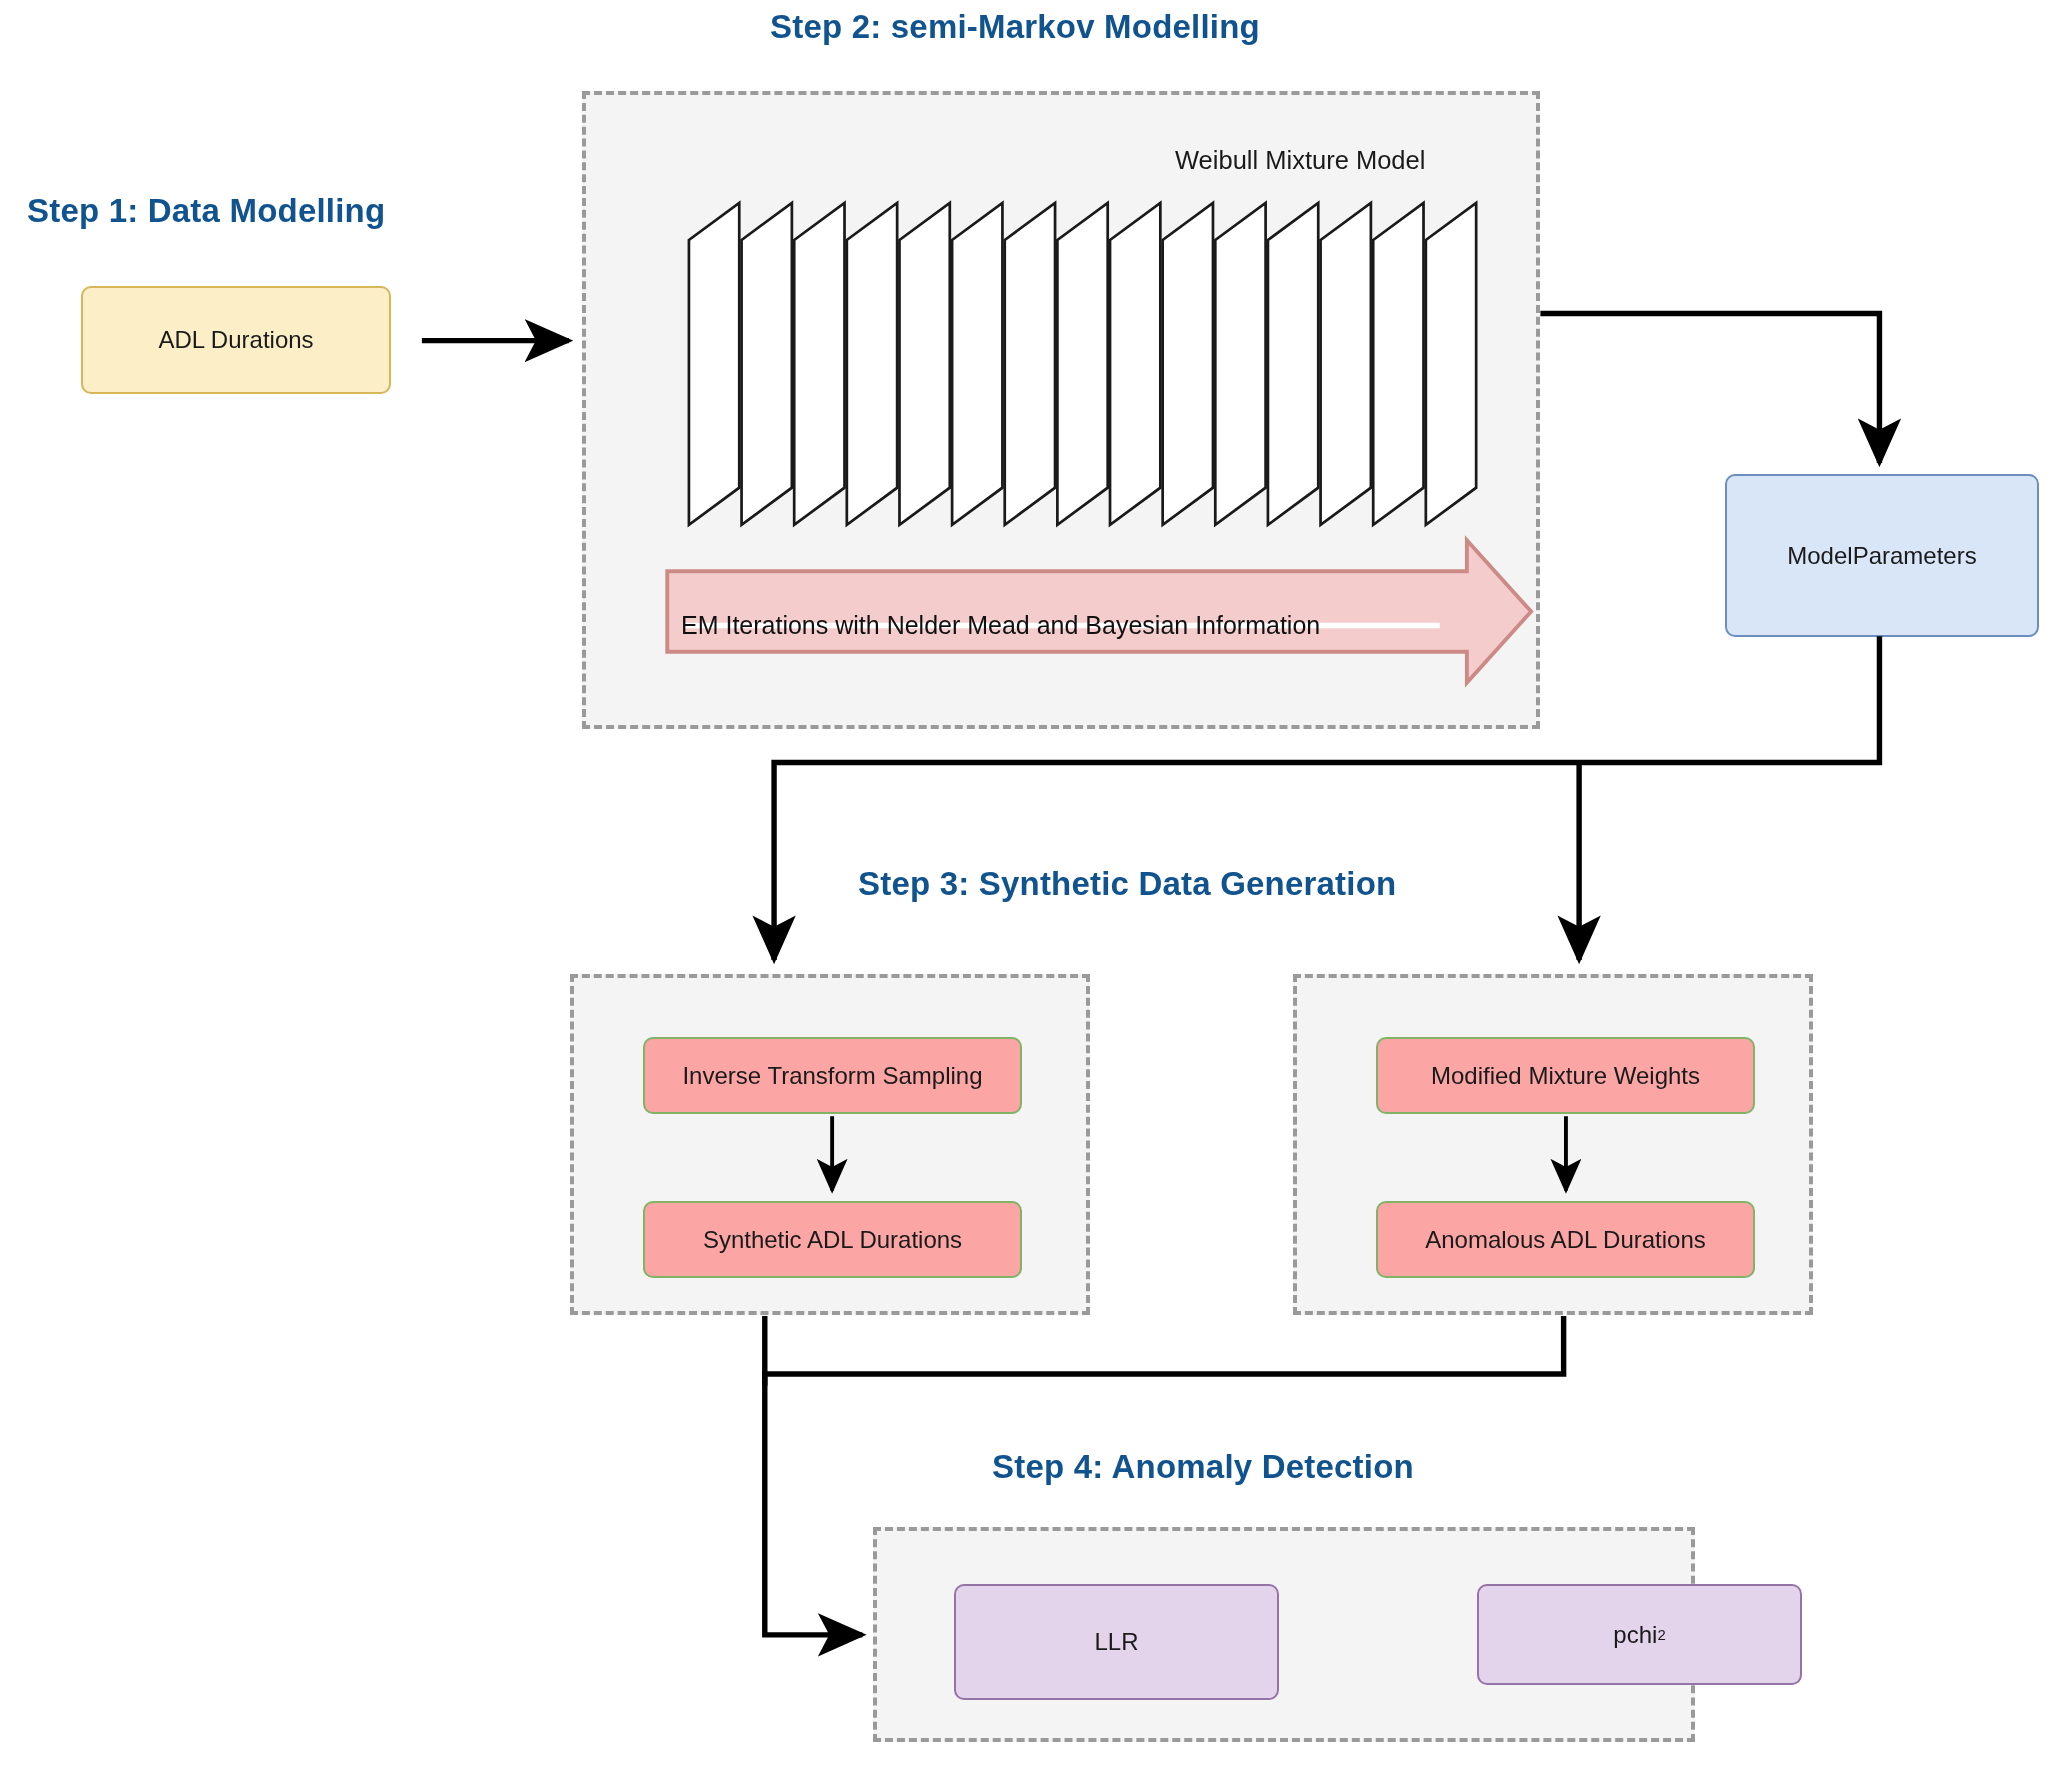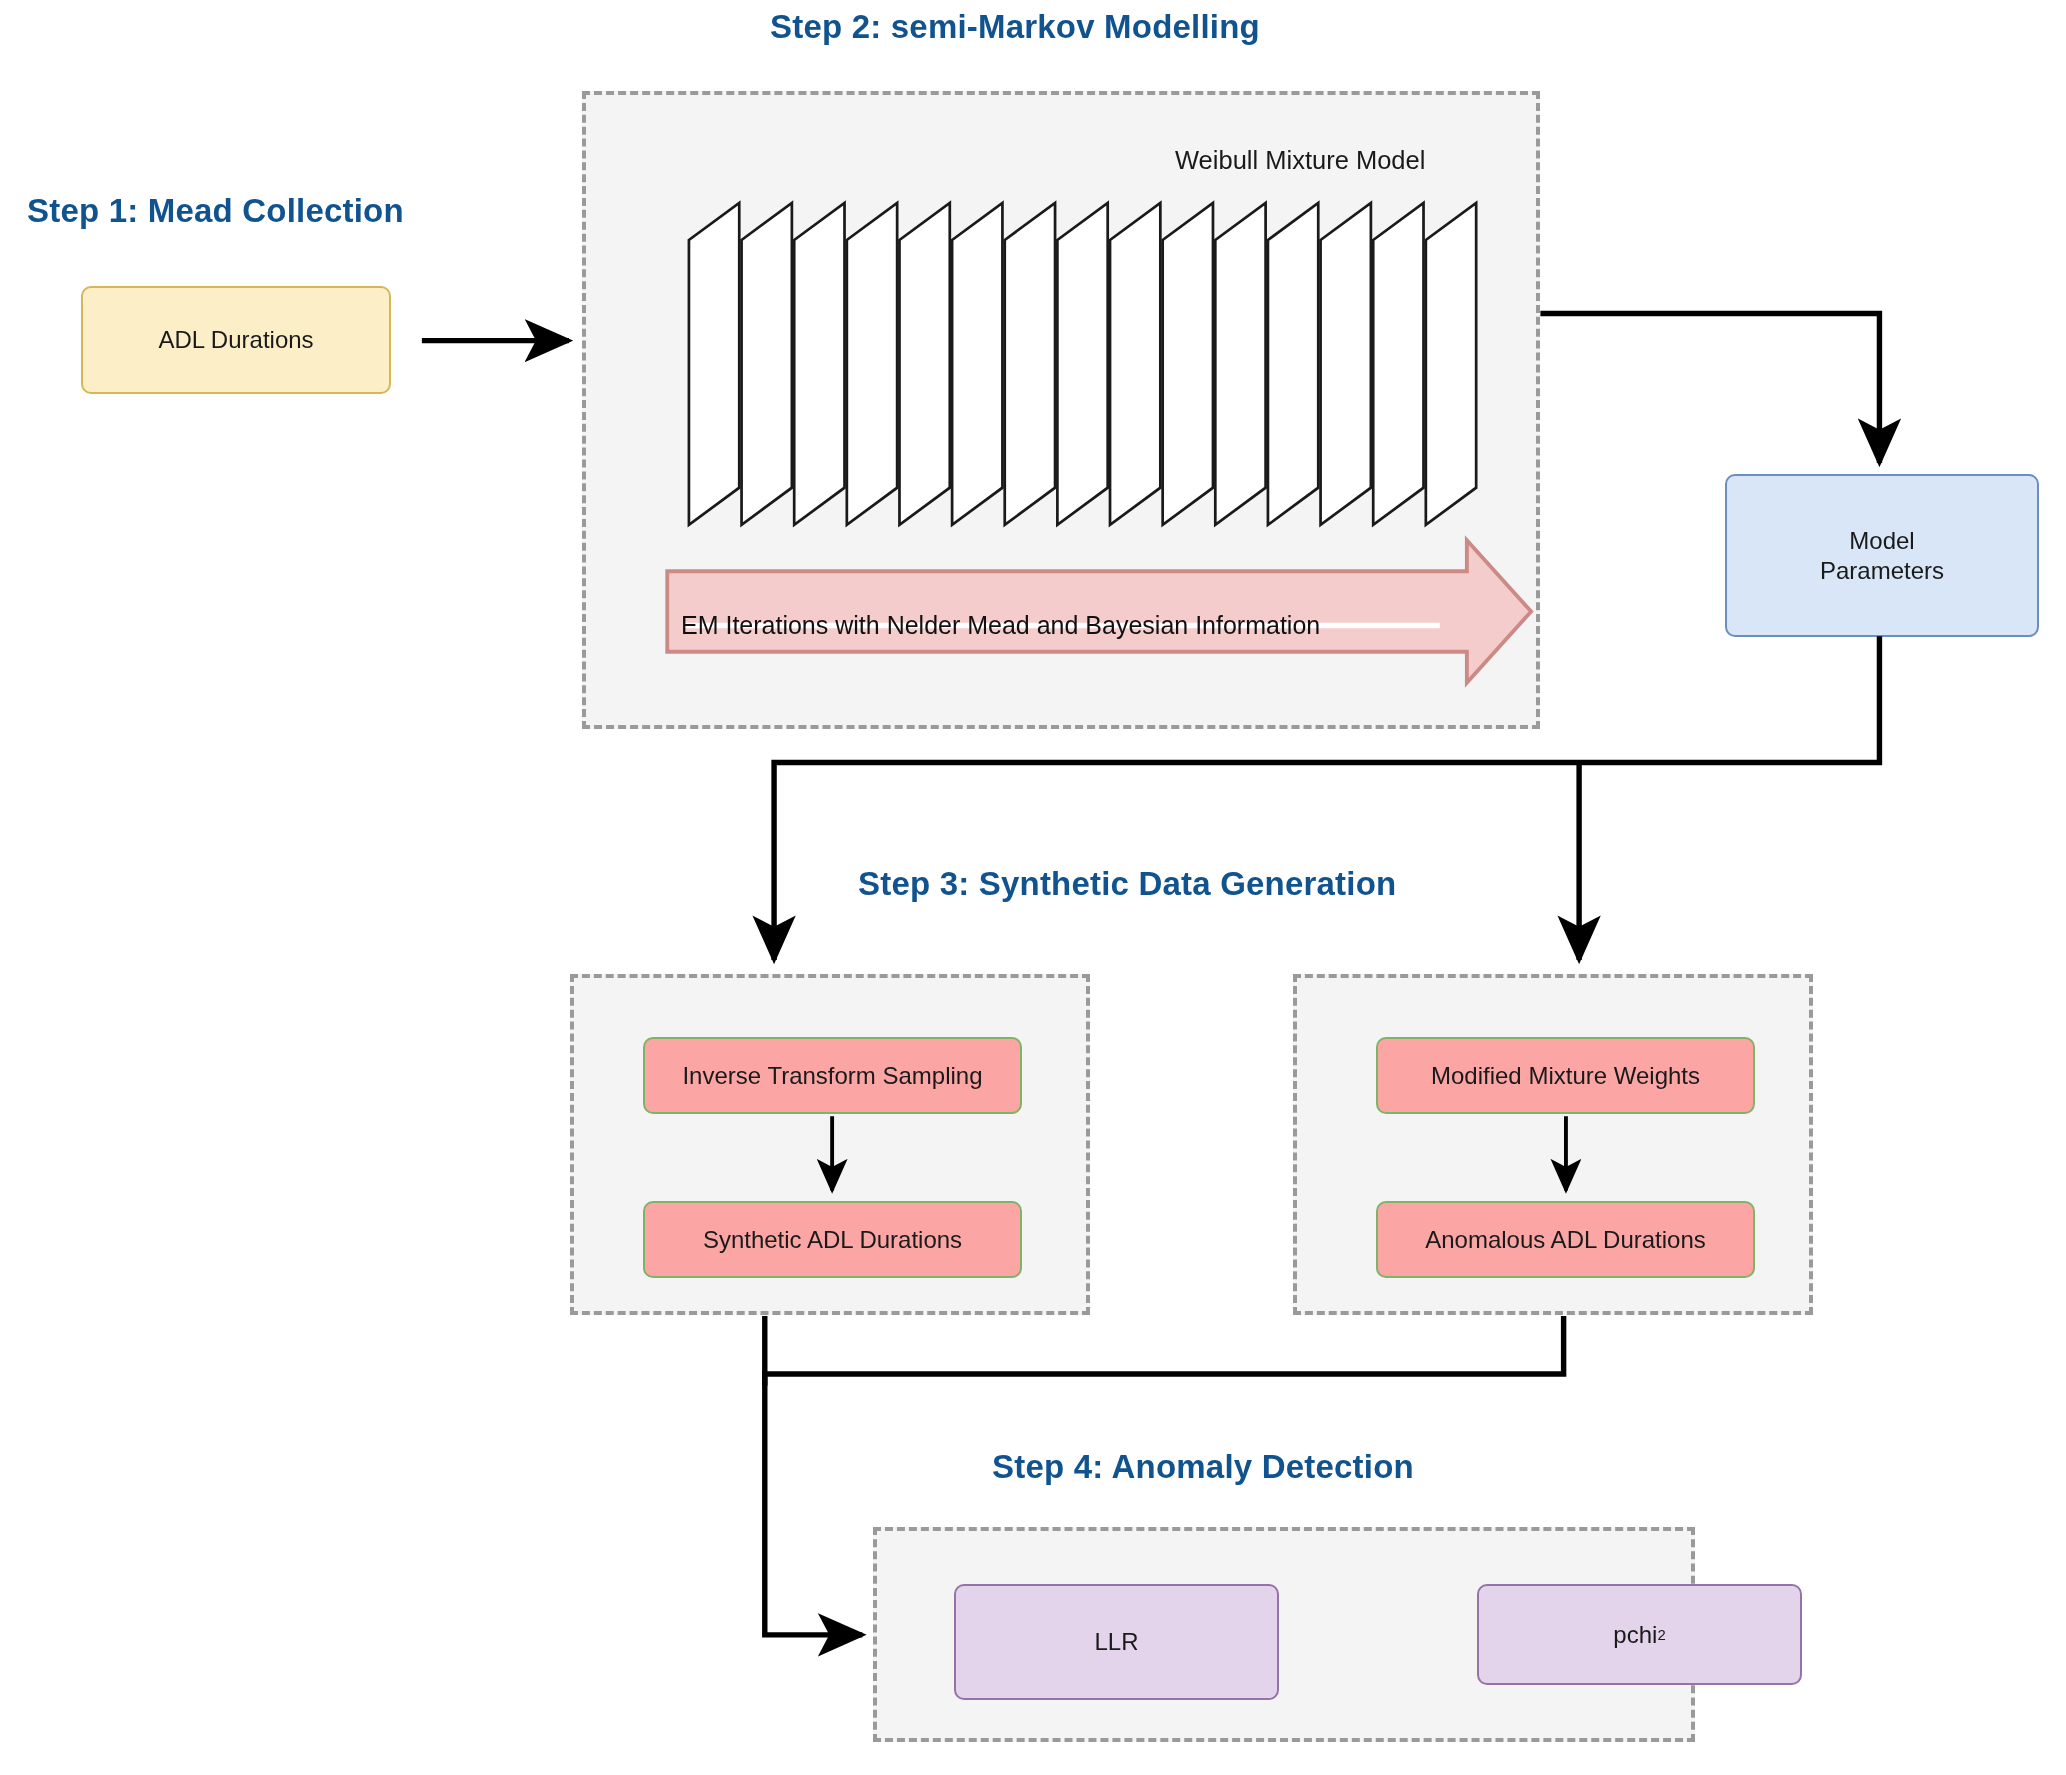--- a/index.html
+++ b/index.html
@@ -55,21 +55,21 @@
 
   svg.overlay{position:absolute;left:0;top:0;width:2066px;height:1775px;pointer-events:none;}
 
   .sup{font-size:0.62em;vertical-align:super;line-height:0;}
 </style>
 </head>
 <body>
 
 <div id="stage">
 
-  <div class="step-title" style="left:27px;  top:192px;">Step 1: Mead Collection</div>
+  <div class="step-title" style="left:27px;  top:192px;">Step 1: Data Modelling</div>
 
   <div class="step-title" style="left:770px; top:7.7px;">Step 2: semi-Markov Modelling</div>
 
   <div class="step-title" style="left:858px;top:865px;">Step 3:  Synthetic Data Generation</div>
 
   <div class="step-title" style="left:992px;top:1448px;">Step 4: Anomaly Detection</div>
 
   <div class="node node-yellow" style="left:81px;top:286px;width:310px;height:108px;">
     <span>ADL Durations</span>
   </div>
@@ -98,21 +98,21 @@
     </g>
   </svg>
 
   <svg class="overlay" viewBox="0 0 2669 2293">
     <polygon points="862,738 1895,738 1895,698 1978,790 1895,882 1895,842 862,842" fill="#F4CCCC" stroke="#CC8A87" stroke-width="5"></polygon>
     <line x1="885" y1="808" x2="1860" y2="808" stroke="#ffffff" stroke-width="7"></line>
   </svg>
   <div style="position:absolute;left:681px;top:608px;width:774px;height:34px;
               display:flex;align-items:center;font-size:25px;color:#111;">EM Iterations with Nelder Mead and Bayesian Information</div>
 
-  <div class="node node-blue" style="left:1725px;top:474px;width:314px;height:163px;flex-direction:column;">
+  <div class="node node-blue" style="left:1725px;top:474px;width:314px;height:163px;">
     <span>Model</span>
     <span>Parameters</span>
   </div>
 
   <div class="group" style="left:570px;top:974px;width:520px;height:341px;"></div>
 
   <div class="node node-green" style="left:643px;top:1037px;width:379px;height:77px;">
     <span>Inverse Transform Sampling</span>
   </div>
 

